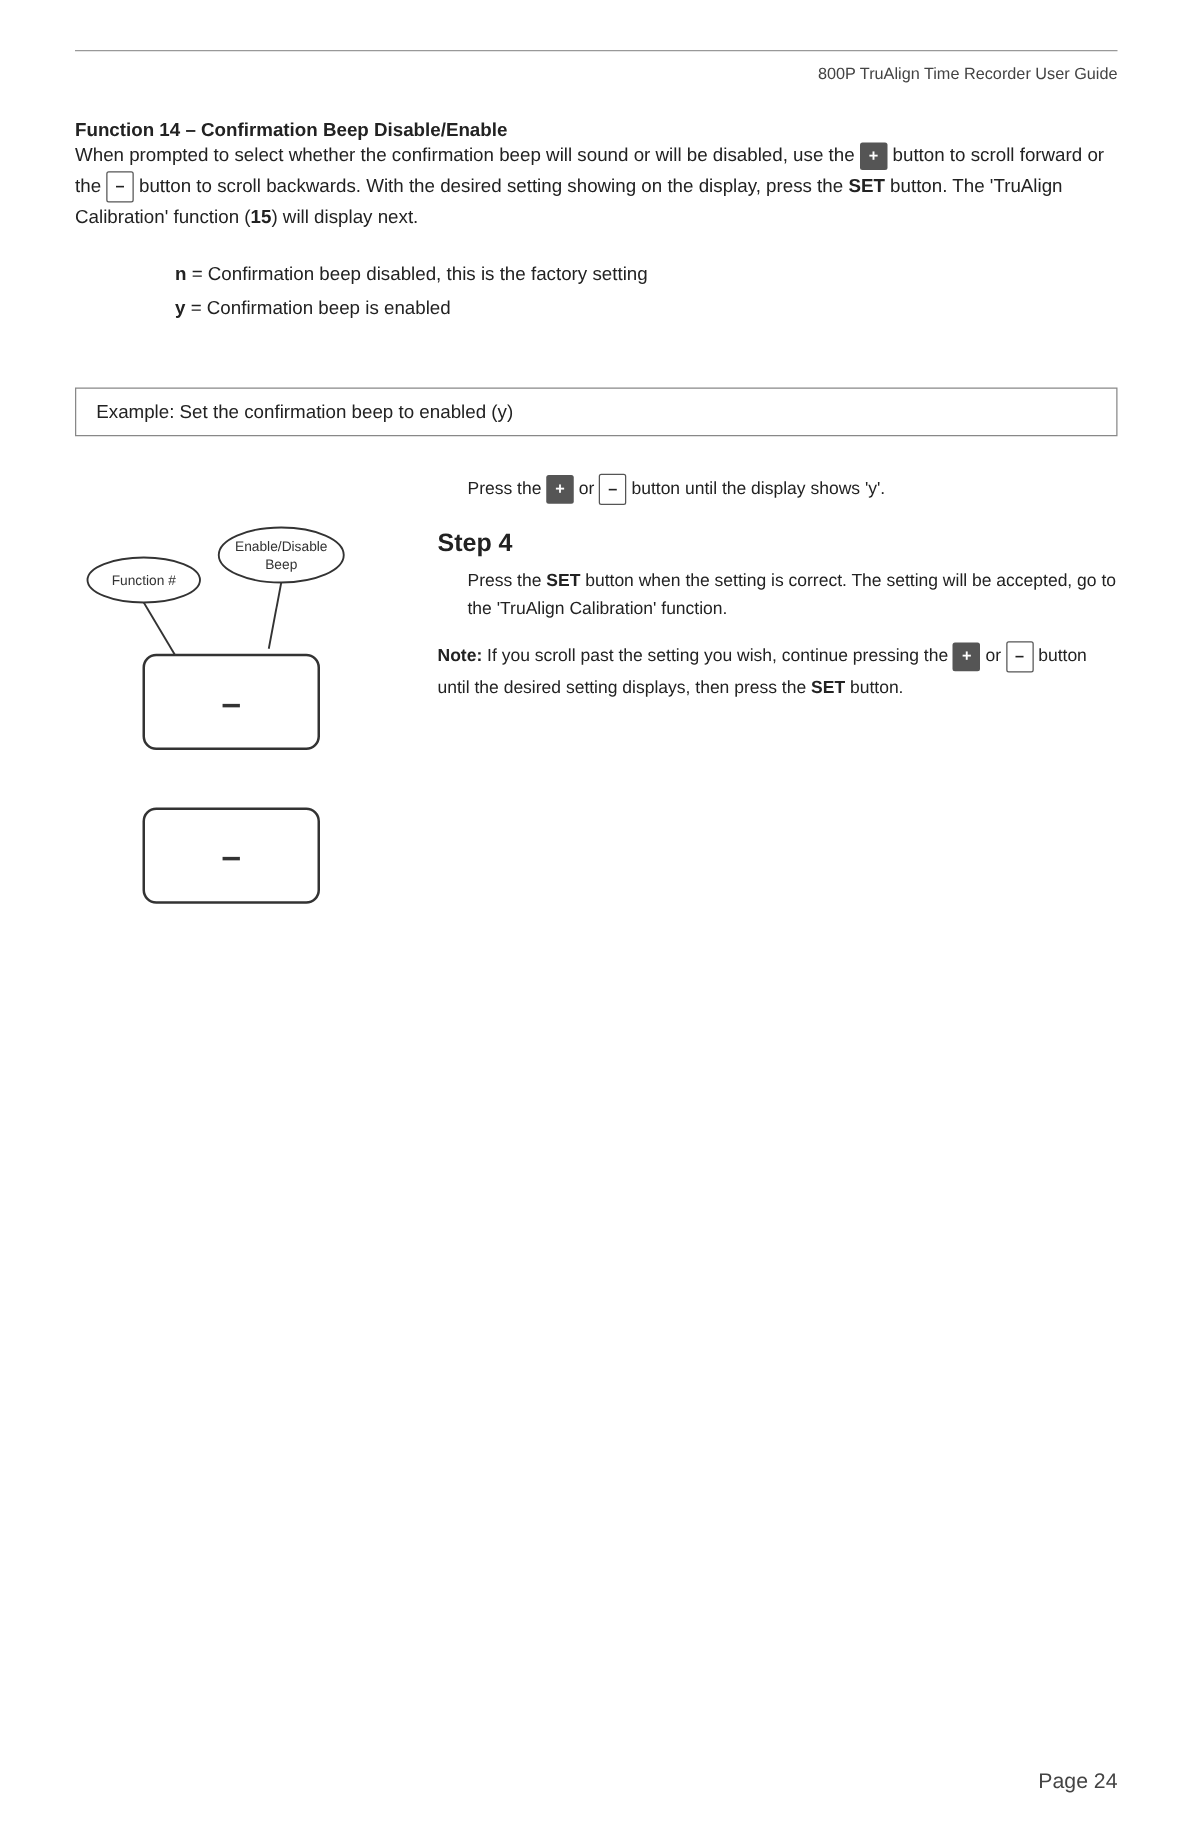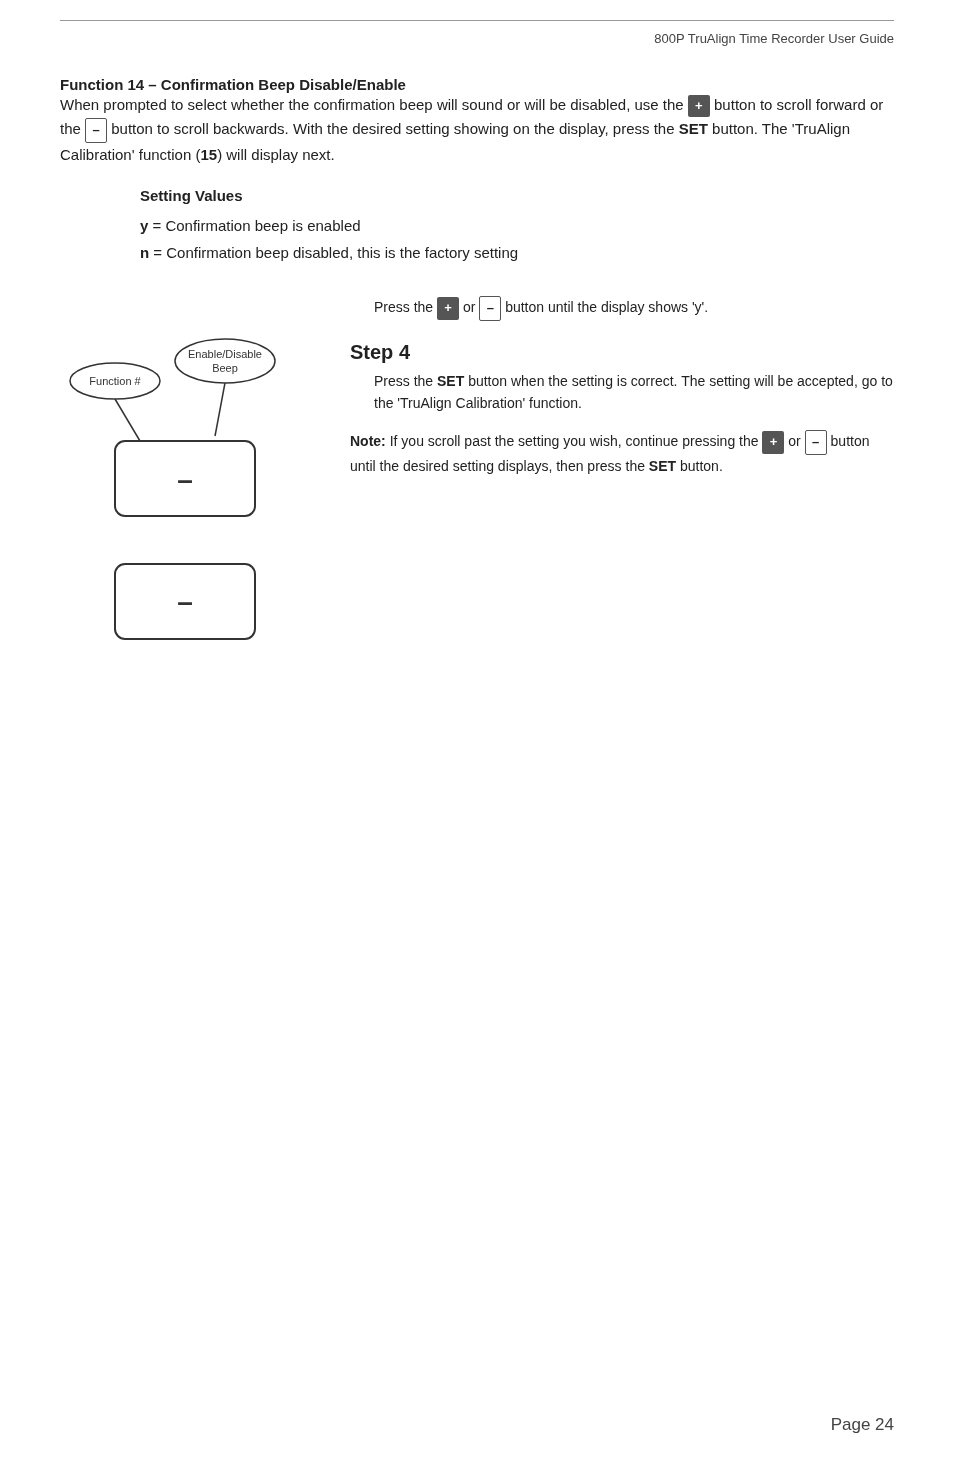--- a/index.html
+++ b/index.html
@@ -7,21 +7,21 @@
       width: 954px;
       min-height: 1475px;
       background: #fff;
       font-family: Arial, Helvetica, sans-serif;
       font-size: 15px;
       color: #222;
       position: relative;
     }
 
     .page-container {
-      padding: 20px 60px 60px 60px;
+      padding: 40px 60px 60px 60px;
     }
 
     .header-line {
       border-top: 1px solid #999;
       padding-top: 10px;
       text-align: right;
       font-size: 13px;
       color: #444;
       margin-bottom: 30px;
     }
@@ -157,30 +157,32 @@
 
   
   <p class="body-text">
     <span>When prompted to select whether the confirmation beep will sound or will be disabled, use the </span><span class="inline-btn">+</span><span> button to scroll forward or the </span><span class="inline-btn-outline">–</span><span> button to scroll backwards. With the desired setting showing on the display, press the </span><span class="bold">SET</span><span> button. The 'TruAlign Calibration' function (</span><span class="bold">15</span><span>) will display next.</span>
   </p>
 
   
 
   
   <div class="setting-values-section">
-    <div class="setting-values-title">Setting Values</div>
+    <div class="setting-value-row">
+      <span class="bold">n</span> = Confirmation beep disabled, this is the factory setting
+    </div>
     <div class="setting-value-row">
       <span class="bold">y</span> = Confirmation beep is enabled
     </div>
-    <div class="setting-value-row">
-      <span class="bold">n</span> = Confirmation beep disabled, this is the factory setting
-    </div>
-  </div>
-
-  
+  </div>
+
+  
+  <div class="example-box">
+    <span>Example: Set the confirmation beep to enabled (y)</span>
+  </div>
 
   
   <div class="diagram-area">
 
     <div class="diagram-left">
       <svg width="250" height="420" viewBox="0 0 250 420">
 
         <ellipse cx="55" cy="75" rx="45" ry="18" fill="none" stroke="#333" stroke-width="1.5"></ellipse>
         <text x="55" y="79" text-anchor="middle" font-size="11" fill="#333">Function #</text>
 

